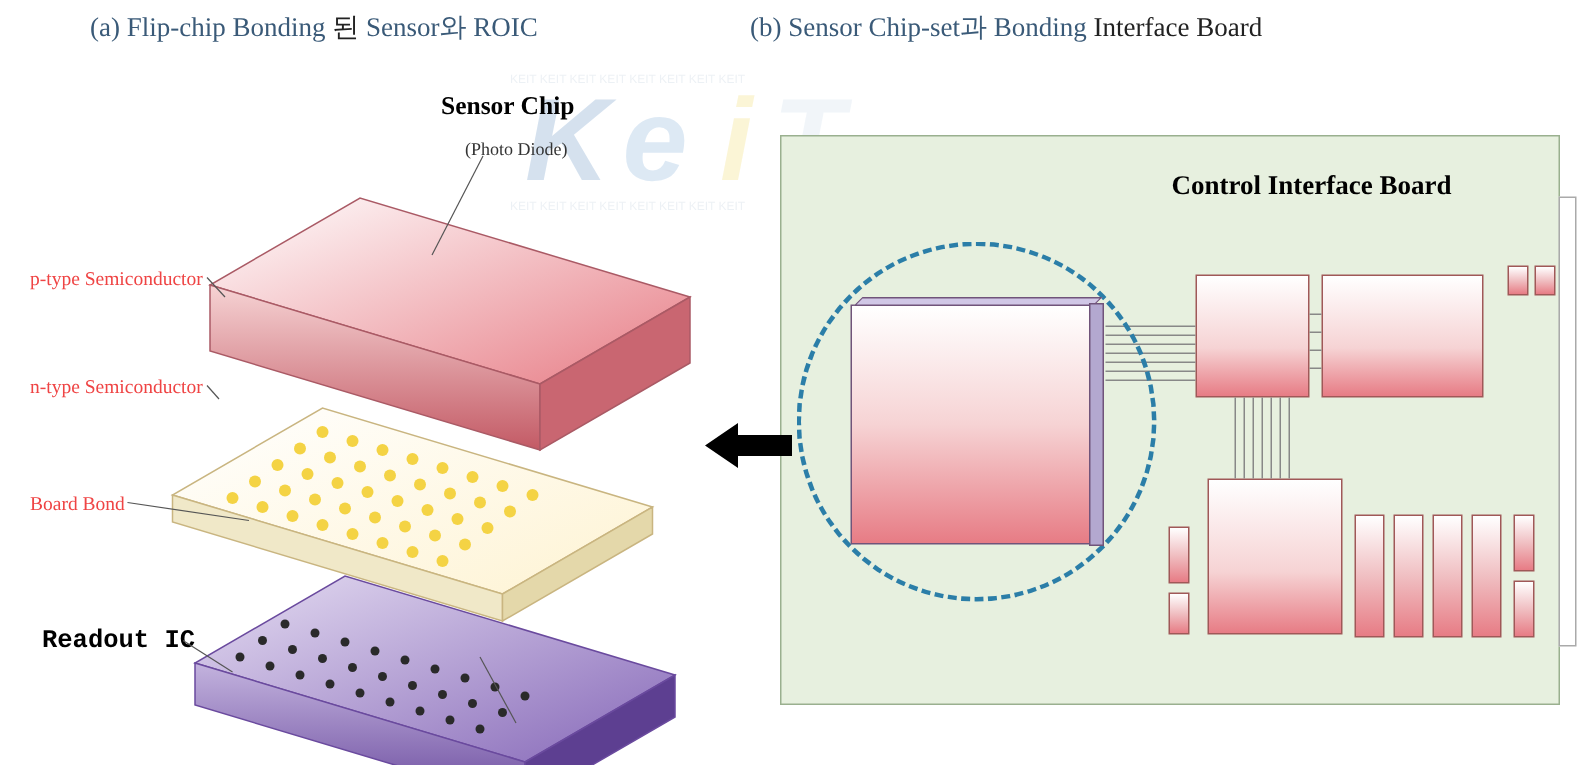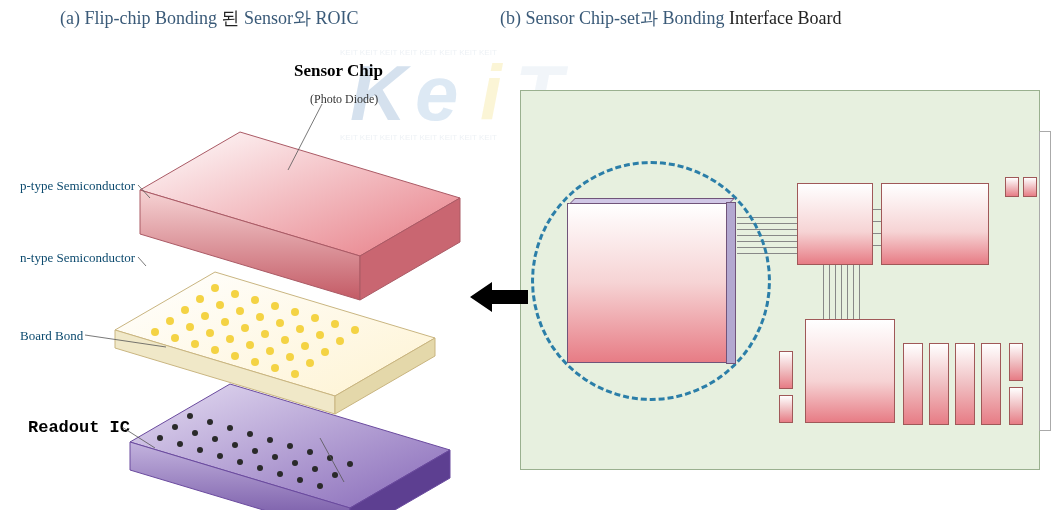--- a/index.html
+++ b/index.html
@@ -31,21 +31,21 @@
 
   
   .left-diagram {
     position: absolute;
     top: 50px; left: 20px;
     width: 460px; height: 460px;
   }
   .left-diagram .label {
     position: absolute;
     font-size: 13px;
-    color: #0c4a6e;
+    color: #ef4444;
     white-space: nowrap;
   }
   .left-diagram .label.big { font-size: 17px; font-weight: bold; color: #000; }
   .left-diagram .label.sub { font-size: 12px; color: #333; }
 
   
   .right-board {
     position: absolute;
     top: 90px; left: 520px;
     width: 520px; height: 380px;
@@ -278,20 +278,21 @@
       <line x1="324" y1="432" x2="300" y2="388"></line>
     </g>
   </svg>
 </div>
 
 <svg class="arrow" viewBox="0 0 58 34">
   <polygon points="0,17 22,2 22,10 58,10 58,24 22,24 22,32" fill="#000"></polygon>
 </svg>
 
 <div class="right-board">
+  <div class="board-title" style="top:22px; left:260px;">Control Interface Board</div>
 
   <div class="dashed-circle"></div>
 
   <div class="main-chip">
     <div class="top"></div>
     <div class="side"></div>
   </div>
 
   <div class="chip" style="left:276px; top:92px; width:76px; height:82px;"></div>
   <div class="chip" style="left:360px; top:92px; width:108px; height:82px;"></div>

